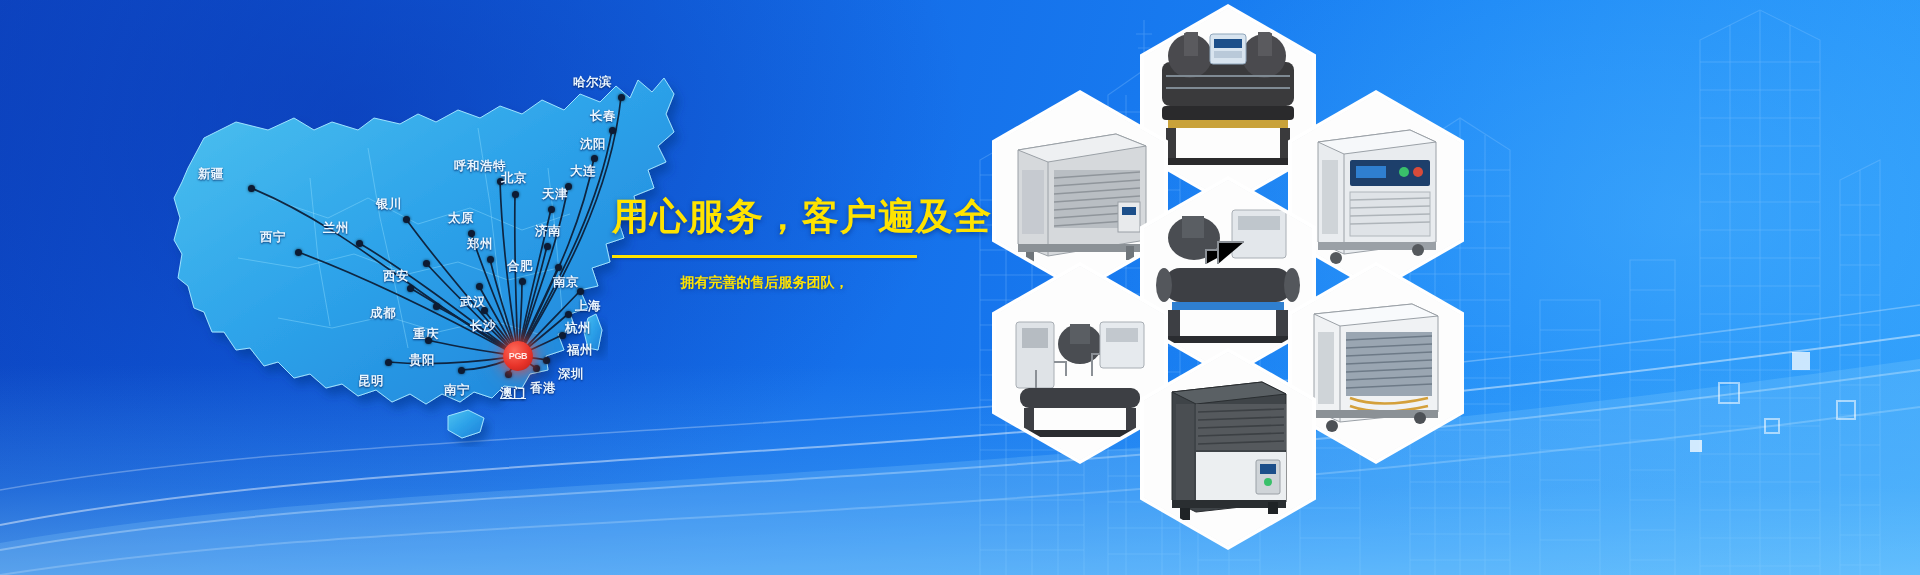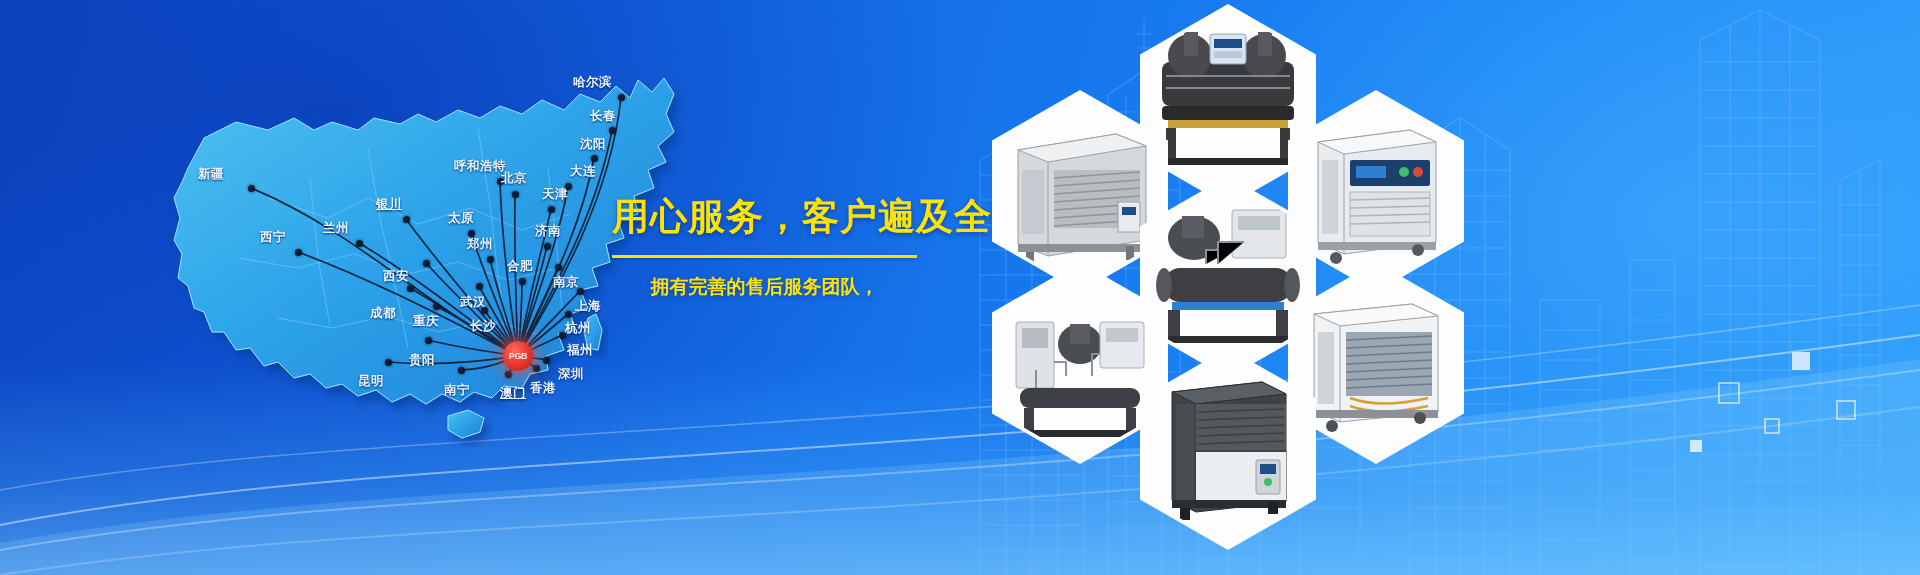--- a/index.html
+++ b/index.html
@@ -70,21 +70,21 @@
     color:#ffe300; font-size:37px; font-weight:700; letter-spacing:1px; line-height:1.15;
     text-shadow:0 2px 5px rgba(0,35,110,.55);
     font-family:"DejaVu Sans","Liberation Sans",sans-serif;
     white-space:nowrap;
   }
   .rule{
     margin:16px 0 14px 0; height:3px; width:305px;
     background:#ffe300; box-shadow:0 1px 3px rgba(0,35,110,.4);
   }
   .sub{
-    color:#ffe300; font-size:19px; font-weight:700; line-height:1.55; text-align:center;
+    color:#ffe300; font-size:14px; font-weight:700; line-height:1.55; text-align:center;
     text-shadow:0 1px 4px rgba(0,35,110,.5);
     font-family:"DejaVu Sans","Liberation Sans",sans-serif;
     width:305px;
   }
 
   
   .gallery{ position:absolute; left:960px; top:-6px; width:560px; height:585px; }
   .hex{
     position:absolute; width:176px; height:202px;
     clip-path:polygon(50% 0%, 100% 25%, 100% 75%, 50% 100%, 0% 75%, 0% 25%);
@@ -281,21 +281,21 @@
         <div class="city-label" style="left: 462px; top: 118px;">沈阳</div>
         <div class="city-dot" style="left: 446.5px; top: 164.5px;"></div>
         <div class="city-label" style="left: 452px; top: 145px;">大连</div>
         <div class="city-dot" style="left: 378.5px; top: 159.5px;"></div>
         <div class="city-label" style="left: 336px; top: 140px;">呼和浩特</div>
         <div class="city-dot" style="left: 393.5px; top: 172.5px;"></div>
         <div class="city-label" style="left: 383px; top: 152px;">北京</div>
         <div class="city-dot" style="left: 429.5px; top: 187.5px;"></div>
         <div class="city-label" style="left: 424px; top: 168px;">天津</div>
         <div class="city-dot" style="left: 284.5px; top: 197.5px;"></div>
-        <div class="city-label" style="left: 258px; top: 178px; text-decoration: underline;">银川</div>
+        <div class="city-label" style="left: 258px; top: 178px;">银川</div>
         <div class="city-dot" style="left: 349.5px; top: 211.5px;"></div>
         <div class="city-label" style="left: 330px; top: 192px;">太原</div>
         <div class="city-dot" style="left: 425.5px; top: 224.5px;"></div>
         <div class="city-label" style="left: 417px; top: 205px; text-align: center;">济南</div>
         <div class="city-dot" style="left: 237.5px; top: 221.5px;"></div>
         <div class="city-label" style="left: 205px; top: 202px;">兰州</div>
         <div class="city-dot" style="left: 304.5px; top: 241.5px;"></div>
         <div class="city-label" style="left: 265px; top: 222px; margin-top: 28px;">西安</div>
         <div class="city-dot" style="left: 368.5px; top: 237.5px;"></div>
         <div class="city-label" style="left: 349px; top: 218px;">郑州</div>
@@ -311,21 +311,21 @@
         <div class="city-label" style="left: 342px; top: 276px;">武汉</div>
         <div class="city-dot" style="left: 362.5px; top: 288.5px;"></div>
         <div class="city-label" style="left: 352px; top: 300px;">长沙</div>
         <div class="city-dot" style="left: 458.5px; top: 269.5px;"></div>
         <div class="city-label" style="left: 457px; top: 280px;">上海</div>
         <div class="city-dot" style="left: 446.5px; top: 292.5px;"></div>
         <div class="city-label" style="left: 447px; top: 302px;">杭州</div>
         <div class="city-dot" style="left: 288.5px; top: 266.5px;"></div>
         <div class="city-label" style="left: 252px; top: 287px;">成都</div>
         <div class="city-dot" style="left: 314.5px; top: 284.5px;"></div>
-        <div class="city-label" style="left: 295px; top: 295px;">重庆</div>
+        <div class="city-label" style="left: 295px; top: 308px;">重庆</div>
         <div class="city-dot" style="left: 440.5px; top: 313.5px;"></div>
         <div class="city-label" style="left: 449px; top: 324px;">福州</div>
         <div class="city-dot" style="left: 306.5px; top: 318.5px;"></div>
         <div class="city-label" style="left: 291px; top: 334px;">贵阳</div>
         <div class="city-dot" style="left: 266.5px; top: 340.5px;"></div>
         <div class="city-label" style="left: 240px; top: 355px;">昆明</div>
         <div class="city-dot" style="left: 339.5px; top: 348.5px;"></div>
         <div class="city-label" style="left: 326px; top: 364px;">南宁</div>
         <div class="city-dot" style="left: 386.5px; top: 352.5px;"></div>
         <div class="city-label" style="left: 382px; top: 367px; text-decoration: underline;">澳门</div>

